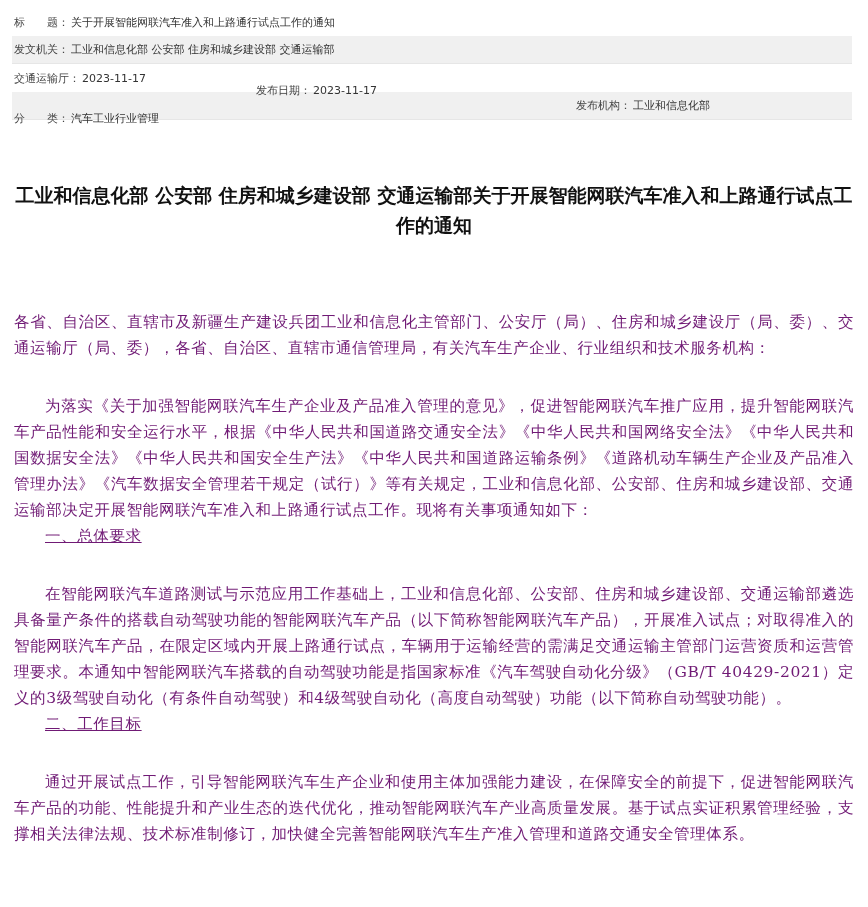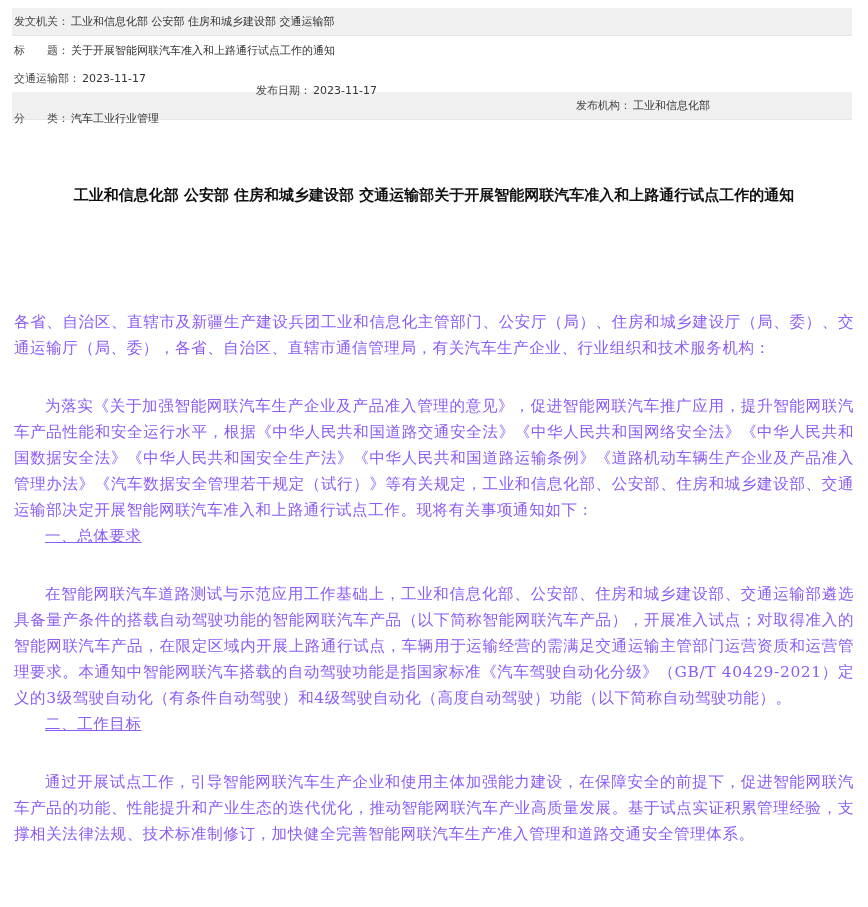--- a/index.html
+++ b/index.html
@@ -48,68 +48,68 @@
     .meta-value {
       color: #333333;
       margin-left: 2px;
     }
     .doc-title {
       position: absolute;
       left: 0;
       top: 180px;
       width: 868px;
       text-align: center;
-      font-size: 15px;
+      font-size: 19px;
       font-weight: bold;
       line-height: 30px;
       color: #111111;
     }
     .doc-body {
       position: absolute;
       left: 14px;
       top: 309px;
       width: 840px;
       font-family: "DejaVu Serif", "Liberation Serif", serif;
       font-size: 15.5px;
       line-height: 26px;
-      color: #8b5cf6;
+      color: #701a75;
       letter-spacing: 0.6px;
     }
     .doc-body p {
       margin: 0;
       text-align: justify;
     }
     .doc-body p.indent {
       text-indent: 2em;
       margin-top: 32px;
     }
     .doc-body p.heading {
       text-indent: 2em;
       text-decoration: underline;
     }
   </style>
 </head>
 <body>
 
 <div class="meta-table">
+  <div class="meta-row">
+    <div class="meta-cell full">
+      <span class="meta-label">标　　题：</span>
+      <span class="meta-value">关于开展智能网联汽车准入和上路通行试点工作的通知</span>
+    </div>
+  </div>
   <div class="meta-row shaded">
     <div class="meta-cell full">
       <span class="meta-label">发文机关：</span>
       <span class="meta-value">工业和信息化部 公安部 住房和城乡建设部 交通运输部</span>
     </div>
   </div>
   <div class="meta-row">
-    <div class="meta-cell full">
-      <span class="meta-label">标　　题：</span>
-      <span class="meta-value">关于开展智能网联汽车准入和上路通行试点工作的通知</span>
-    </div>
-  </div>
-  <div class="meta-row">
     <div class="meta-cell left">
-      <span class="meta-label">交通运输部：</span>
+      <span class="meta-label">交通运输厅：</span>
       <span class="meta-value">2023-11-17</span>
     </div>
     <div class="meta-cell right">
       <span class="meta-label">发布日期：</span>
       <span class="meta-value">2023-11-17</span>
     </div>
   </div>
   <div class="meta-row shaded">
     <div class="meta-cell right">
       <span class="meta-label">分　　类：</span>

